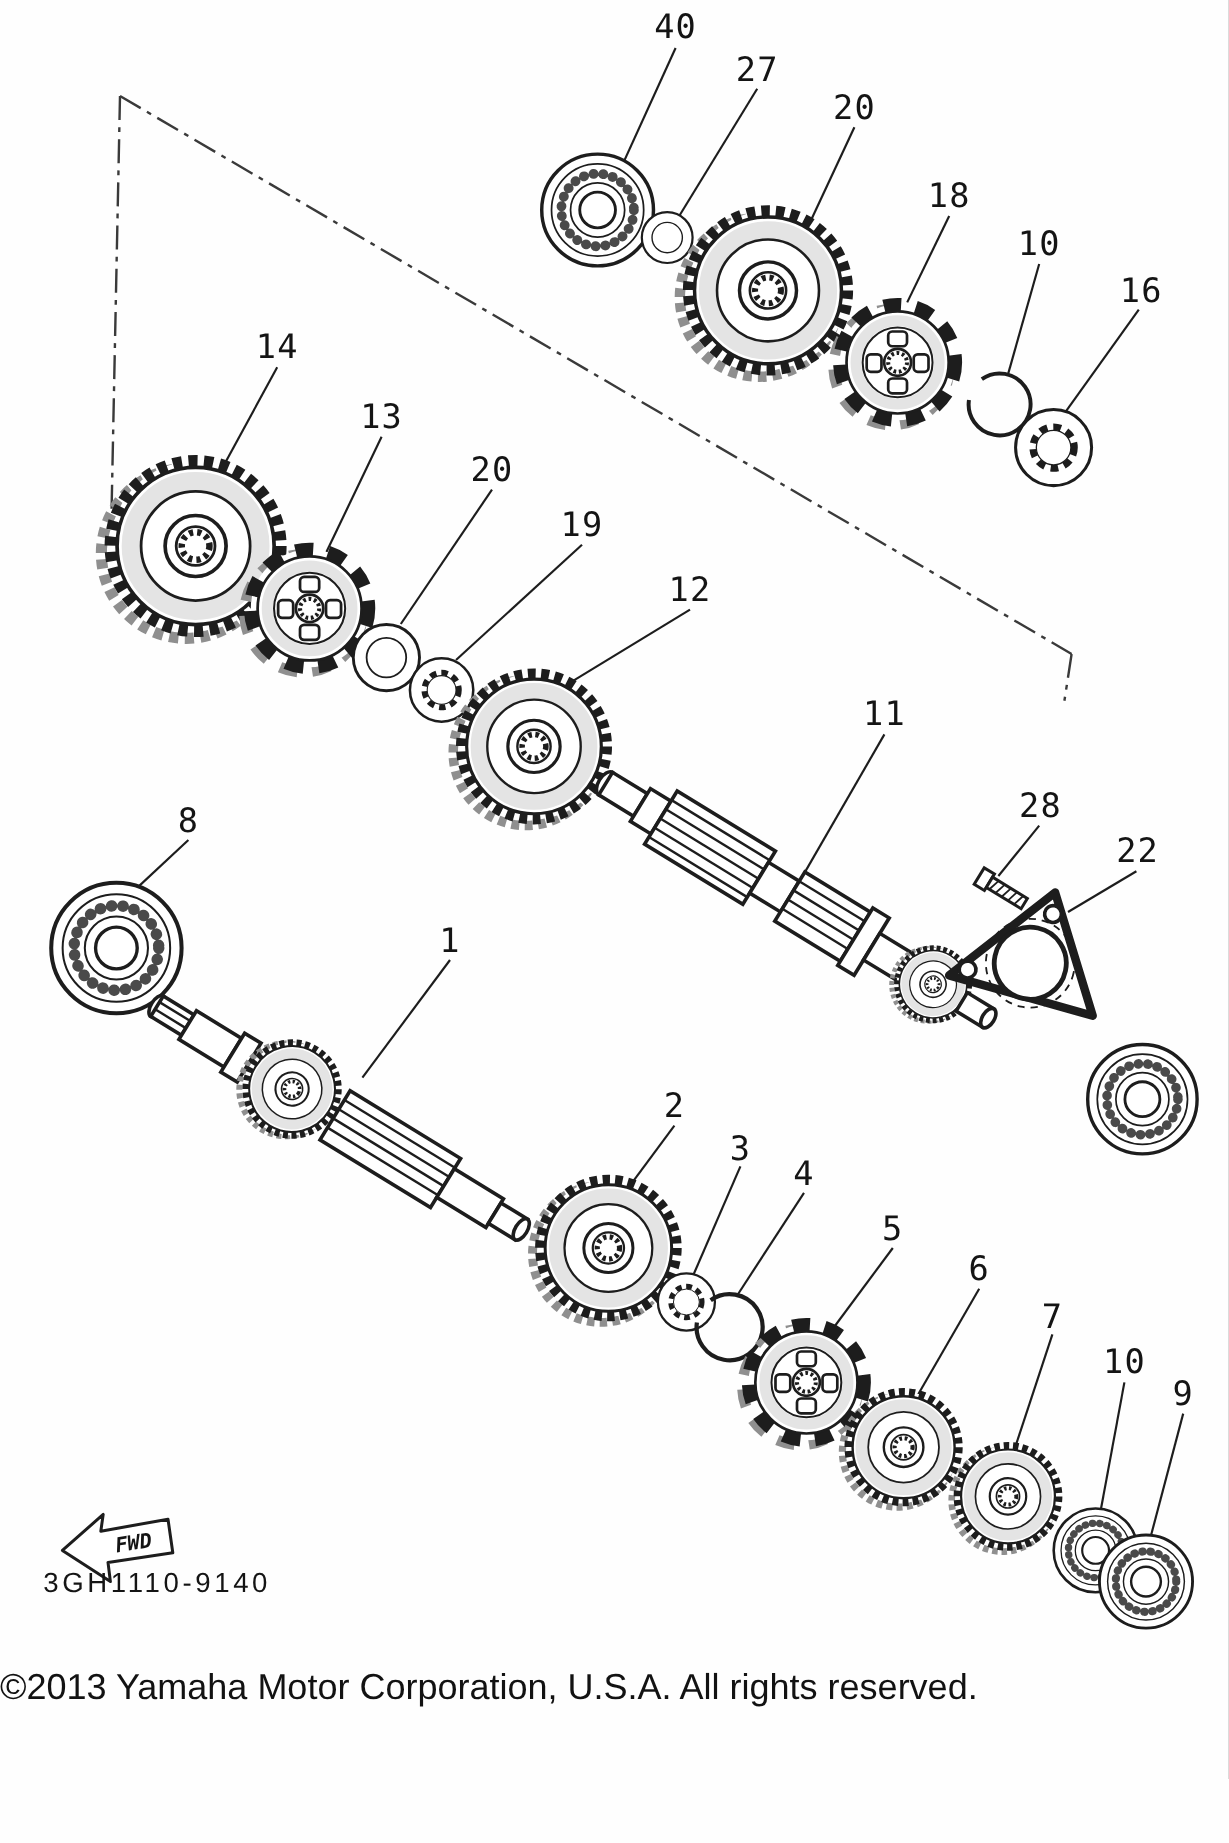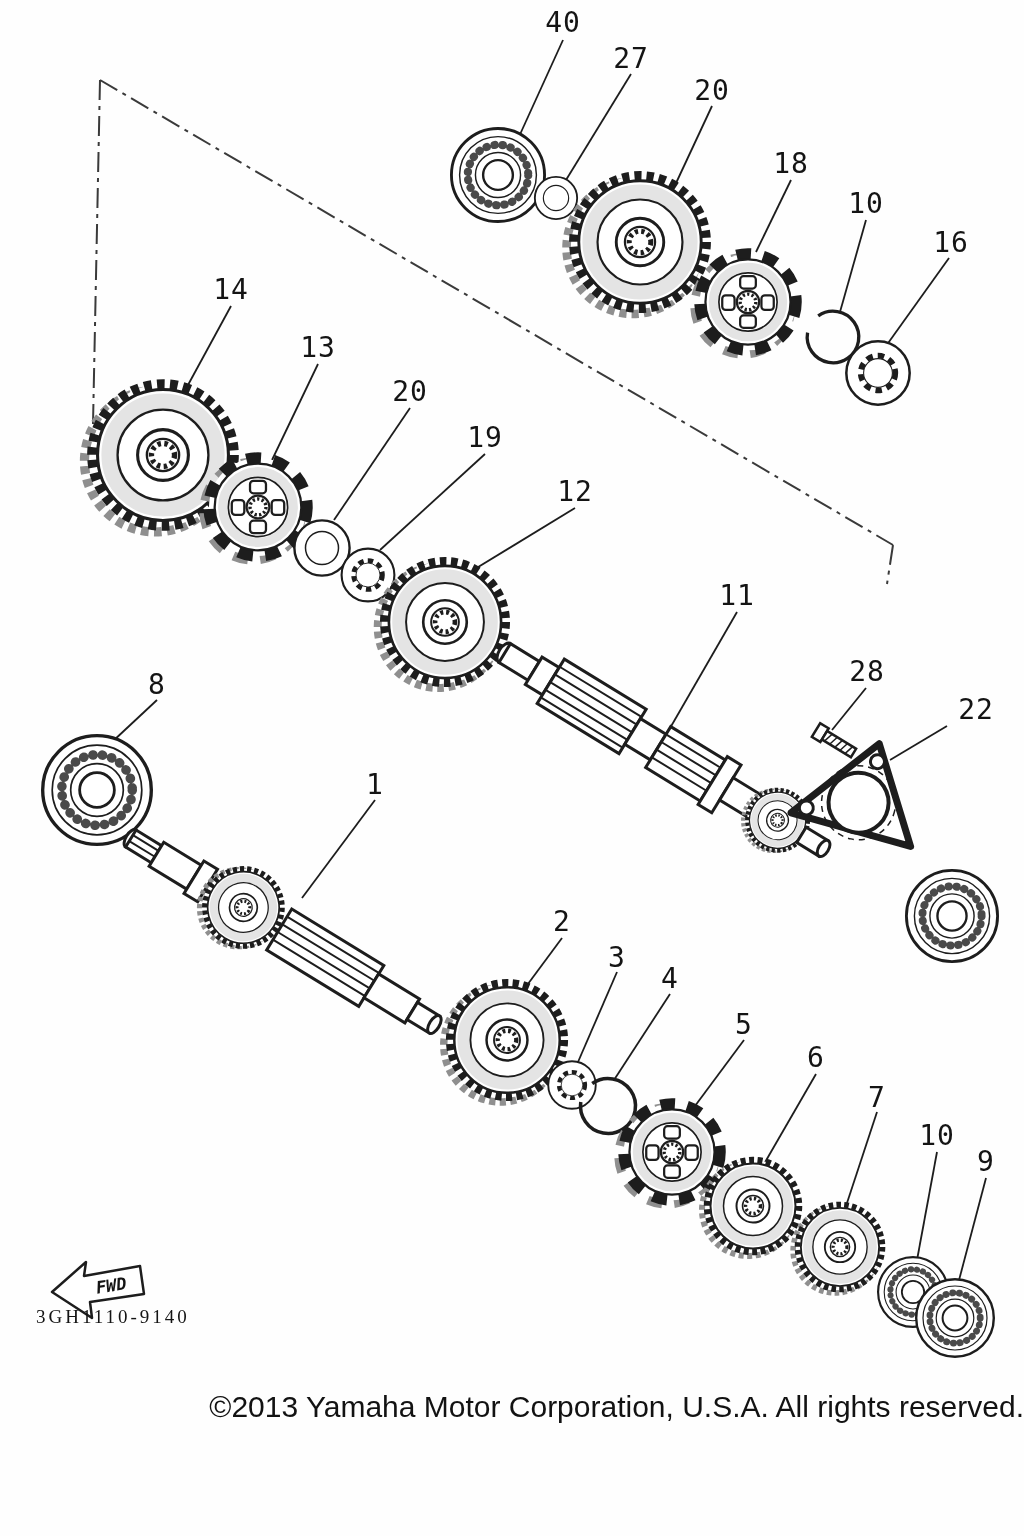--- a/index.html
+++ b/index.html
@@ -9,25 +9,25 @@
     font-family:"Liberation Sans",sans-serif;color:#171717;
   }
   svg.art{position:absolute;left:0;top:0;}
   .callout{
     position:absolute;transform:translate(-50%,-50%);
     font-family:"DejaVu Sans Mono",monospace;font-size:28px;
     letter-spacing:1px;color:#141414;user-select:none;
   }
   .part-code{
     position:absolute;left:36px;top:1306px;
-    font-family:Liberation Serif, serif;font-size:19px;
+    font-family:Liberation Sans, sans-serif;font-size:23px;
     letter-spacing:3px;color:#141414;
   }
   .copyright{
-    position:absolute;left:0;right:0;top:1390px;text-align:right;
+    position:absolute;left:0;right:0;top:1390px;text-align:left;
     font-size:30px;color:#121212;
   }
   .fwd-text{
     font-family:"DejaVu Sans Mono",monospace;font-size:17px;
     font-style:italic;font-weight:bold;fill:#141414;
   }
 </style>
 </head>
 <body>
 
@@ -225,21 +225,21 @@
   <div class="callout" style="left:791px;top:163px">18</div>
   <div class="callout" style="left:866px;top:203px">10</div>
   <div class="callout" style="left:951px;top:242px">16</div>
   <div class="callout" style="left:231px;top:289px">14</div>
   <div class="callout" style="left:318px;top:347px">13</div>
   <div class="callout" style="left:410px;top:391px">20</div>
   <div class="callout" style="left:485px;top:437px">19</div>
   <div class="callout" style="left:575px;top:491px">12</div>
   <div class="callout" style="left:737px;top:595px">11</div>
   <div class="callout" style="left:867px;top:671px">28</div>
-  <div class="callout" style="left:976px;top:709px">22</div>
+  <div class="callout" style="left:948px;top:709px">22</div>
   <div class="callout" style="left:157px;top:684px">8</div>
   <div class="callout" style="left:375px;top:784px">1</div>
   <div class="callout" style="left:562px;top:921px">2</div>
   <div class="callout" style="left:617px;top:957px">3</div>
   <div class="callout" style="left:670px;top:978px">4</div>
   <div class="callout" style="left:744px;top:1024px">5</div>
   <div class="callout" style="left:816px;top:1057px">6</div>
   <div class="callout" style="left:877px;top:1097px">7</div>
   <div class="callout" style="left:937px;top:1135px">10</div>
   <div class="callout" style="left:986px;top:1161px">9</div>

